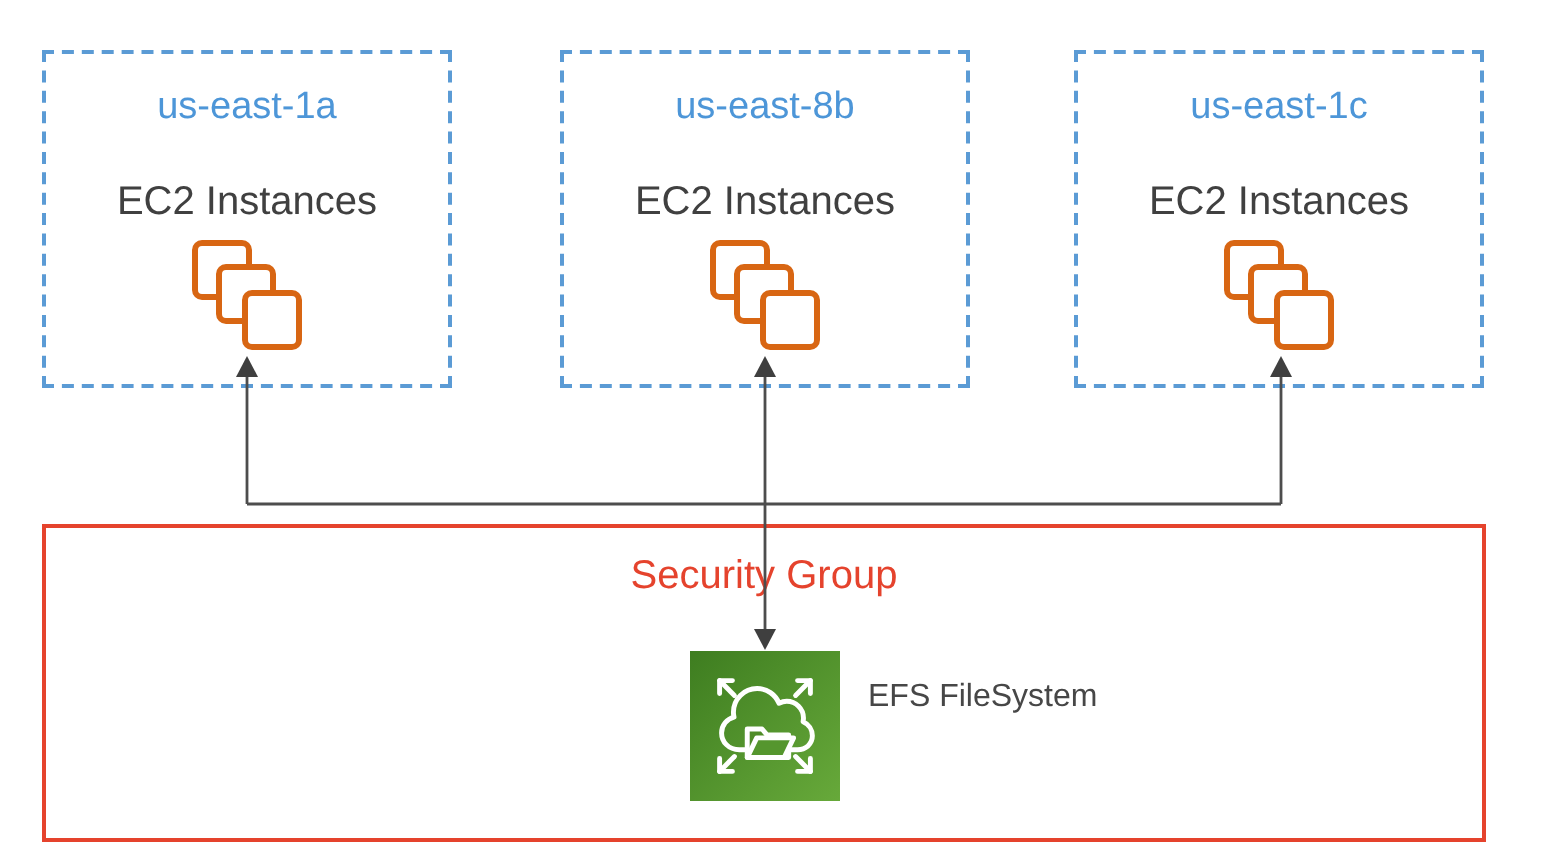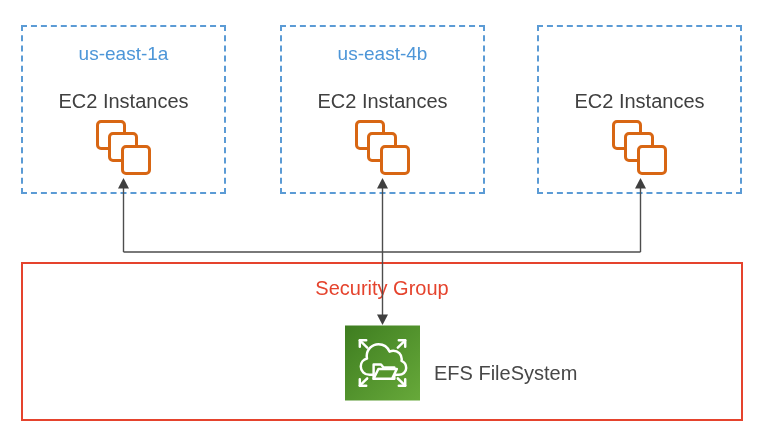--- a/index.html
+++ b/index.html
@@ -37,22 +37,22 @@
     position:absolute;left:21px;top:262px;width:722px;height:159px;
     box-sizing:border-box;border:2.5px solid #E5432D;background:transparent;
   }
   .sg-label{
     position:absolute;left:282px;top:276px;width:200px;text-align:center;
     color:#E5432D;font-size:20px;line-height:24px;
   }
   
   .efs-icon{position:absolute;left:345px;top:325px;}
   .efs-label{
-    position:absolute;left:434px;top:360px;
-    color:#474747;font-size:20px;line-height:26px;
+    position:absolute;left:434px;top:336px;
+    color:#474747;font-size:16px;line-height:26px;
   }
   
   .connectors{
     position:absolute;left:0;top:0;width:774px;height:430px;
     pointer-events:none;
   }
 </style>
 </head>
 <body>
 
@@ -62,30 +62,31 @@
     <div class="az-name">us-east-1a</div>
     <div class="az-service">EC2 Instances</div>
     <div class="stack">
       <span class="sq sq1"></span>
       <span class="sq sq2"></span>
       <span class="sq sq3"></span>
     </div>
   </div>
 
   <div class="az" style="left:280px">
-    <div class="az-name">us-east-4b</div>
+    <div class="az-name">us-east-8b</div>
     <div class="az-service">EC2 Instances</div>
     <div class="stack">
       <span class="sq sq1"></span>
       <span class="sq sq2"></span>
       <span class="sq sq3"></span>
     </div>
   </div>
 
   <div class="az" style="left:537px">
+    <div class="az-name">us-east-1c</div>
     <div class="az-service">EC2 Instances</div>
     <div class="stack">
       <span class="sq sq1"></span>
       <span class="sq sq2"></span>
       <span class="sq sq3"></span>
     </div>
   </div>
 
   <div class="sg-box"></div>
   <div class="sg-label">Security Group</div>

